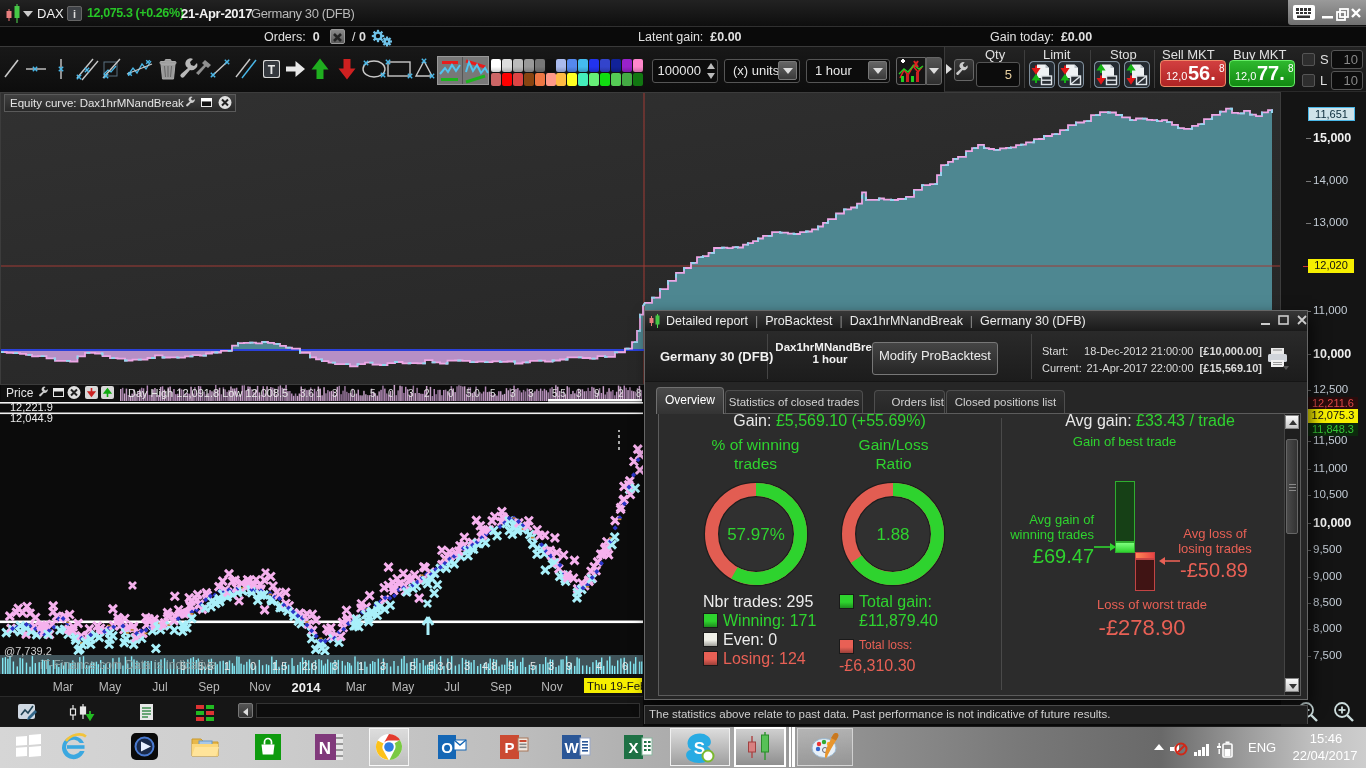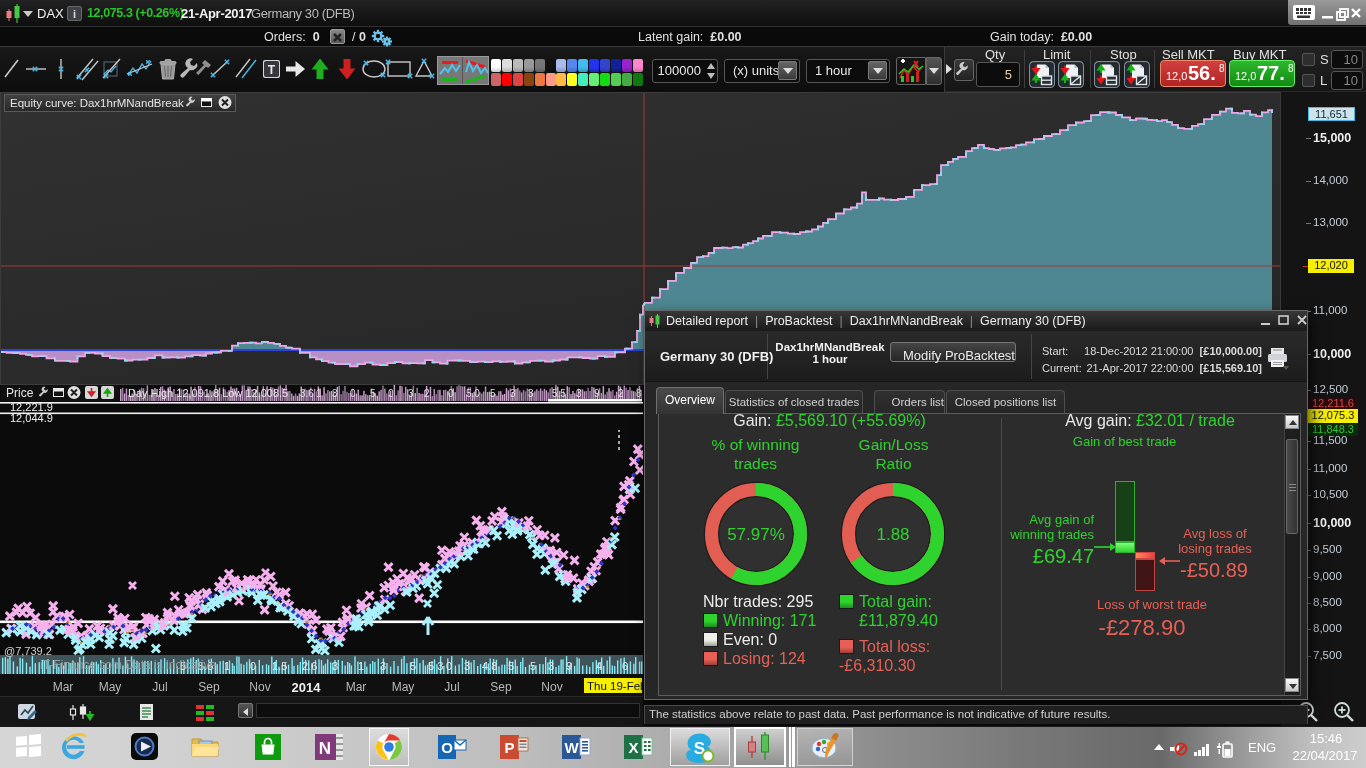--- a/index.html
+++ b/index.html
@@ -1478,21 +1478,21 @@
     <svg width="50" height="14" style="position:absolute;left:1260px;top:314px">
       <rect x="1" y="9" width="9" height="2" fill="#ccc"></rect>
       <rect x="19" y="2" width="9" height="8" fill="none" stroke="#ccc" stroke-width="1.6"></rect>
       <path d="M38,2 L46,10 M46,2 L38,10" stroke="#ccc" stroke-width="1.8"></path>
     </svg>
     <div style="position:absolute;left:645px;top:331px;width:662px;height:51px;background:linear-gradient(#2a2a2a,#1c1c1c);border-bottom:1px solid #151515"></div>
     <div style="position:absolute;left:767px;top:334px;width:1px;height:45px;background:#454545"></div>
     <div style="position:absolute;left:1031px;top:334px;width:1px;height:45px;background:#454545"></div>
     <div style="position:absolute;left:660px;top:349px;font-size:13px;font-weight:bold;color:#f2f2f2">Germany 30 (DFB)</div>
     <div style="position:absolute;left:772px;top:341px;width:116px;height:34px;font-size:11.5px;font-weight:bold;color:#f2f2f2;text-align:center;white-space:nowrap">Dax1hrMNandBreak<br>1 hour</div>
-    <div style="position:absolute;left:890px;top:342px;width:126px;height:20px;background:linear-gradient(#454545,#262626);border:1px solid #777;border-radius:3px;color:#ececec;font-size:13px;text-align:right;line-height:26px">Modify ProBacktest</div>
+    <div style="position:absolute;left:872px;top:342px;width:126px;height:33px;background:linear-gradient(#454545,#262626);border:1px solid #777;border-radius:3px;color:#ececec;font-size:13px;text-align:center;line-height:26px">Modify ProBacktest</div>
     <div style="position:absolute;left:1042px;top:343px;font-size:11px;color:#dcdcdc;line-height:17px">Start:<br>Current:</div>
     <div style="position:absolute;left:1082px;top:343px;width:180px;font-size:11px;color:#dcdcdc;line-height:17px;white-space:nowrap;text-align:right">18-Dec-2012 21:00:00&nbsp; <b>[£10,000.00]</b><br>21-Apr-2017 22:00:00&nbsp; <b>[£15,569.10]</b></div>
     <svg width="26" height="24" style="position:absolute;left:1266px;top:347px">
       <rect x="5" y="1" width="13" height="6" fill="#e8e8e8"></rect>
       <line x1="7" y1="3" x2="16" y2="3" stroke="#888"></line>
       <rect x="2" y="7" width="19" height="8" rx="1.5" fill="#d0d4da"></rect>
       <rect x="5" y="13" width="13" height="7" fill="#f2f2f2"></rect>
       <line x1="7" y1="15.5" x2="16" y2="15.5" stroke="#999"></line>
       <line x1="7" y1="17.5" x2="16" y2="17.5" stroke="#999"></line>
       <path d="M17,19 h6 l-3,4 Z" fill="#555"></path>
@@ -1524,23 +1524,23 @@
     <div style="position:absolute;left:703px;top:613px;width:15px;height:15px;background:linear-gradient(#2ed32e,#2ed32e 55%, #00000055);background-color:#2ed32e;border:1px solid #1a1a1a"></div>
     <div style="position:absolute;left:723px;top:612px;font-size:16px;color:#2fd32f">Winning: 171</div>
     <div style="position:absolute;left:703px;top:632px;width:15px;height:15px;background:linear-gradient(#f0f0e8,#f0f0e8 55%, #00000055);background-color:#f0f0e8;border:1px solid #1a1a1a"></div>
     <div style="position:absolute;left:723px;top:631px;font-size:16px;color:#ececec">Even: 0</div>
     <div style="position:absolute;left:703px;top:651px;width:15px;height:15px;background:linear-gradient(#e86055,#e86055 55%, #00000055);background-color:#e86055;border:1px solid #1a1a1a"></div>
     <div style="position:absolute;left:723px;top:650px;font-size:16px;color:#e86055">Losing: 124</div>
     <div style="position:absolute;left:839px;top:594px;width:15px;height:15px;background:linear-gradient(#2ed32e,#2ed32e 55%, #00000055);background-color:#2ed32e;border:1px solid #1a1a1a"></div>
     <div style="position:absolute;left:859px;top:593px;font-size:16px;color:#2fd32f">Total gain:</div>
     <div style="position:absolute;left:859px;top:612px;font-size:16px;color:#2fd32f">£11,879.40</div>
     <div style="position:absolute;left:839px;top:639px;width:15px;height:15px;background:linear-gradient(#e86055,#e86055 55%, #00000055);background-color:#e86055;border:1px solid #1a1a1a"></div>
-    <div style="position:absolute;left:859px;top:638px;font-size:16px;color:#e86055">Total loss:</div>
+    <div style="position:absolute;left:859px;top:638px;font-size:12px;color:#e86055">Total loss:</div>
     <div style="position:absolute;left:839px;top:657px;font-size:16px;color:#e86055">-£6,310.30</div>
-    <div style="position:absolute;left:1010px;top:412px;width:280px;font-size:16px;text-align:center;color:#e8e8e8">Avg gain: <span class="g">£32.01 / trade</span></div>
+    <div style="position:absolute;left:1010px;top:412px;width:280px;font-size:16px;text-align:center;color:#e8e8e8">Avg gain: <span class="g">£33.43 / trade</span></div>
     <div style="position:absolute;left:1042px;top:434px;width:165px;font-size:13px;color:#2fd32f;text-align:center">Gain of best trade</div>
     <div style="position:absolute;left:1115px;top:481px;width:20px;height:61px;background:#164016;border:1.5px solid #2fae2f"></div>
     <div style="position:absolute;left:1115px;top:542px;width:20px;height:11px;background:linear-gradient(#7dff7d,#2ed32e);border:1px solid #2fae2f"></div>
     <div style="position:absolute;left:1135px;top:552px;width:20px;height:7px;background:linear-gradient(90deg,#ff8855,#e84444);border:1px solid #cc4444"></div>
     <div style="position:absolute;left:1135px;top:559px;width:20px;height:32px;background:#401414;border:1.5px solid #c24444"></div>
     <svg width="24" height="12" style="position:absolute;left:1094px;top:541px">
       <line x1="0" y1="6" x2="16" y2="6" stroke="#2fd32f" stroke-width="1.6"></line>
       <path d="M16,2 L22,6 L16,10 Z" fill="#2fd32f"></path>
     </svg>
     <svg width="24" height="12" style="position:absolute;left:1157px;top:555px">

